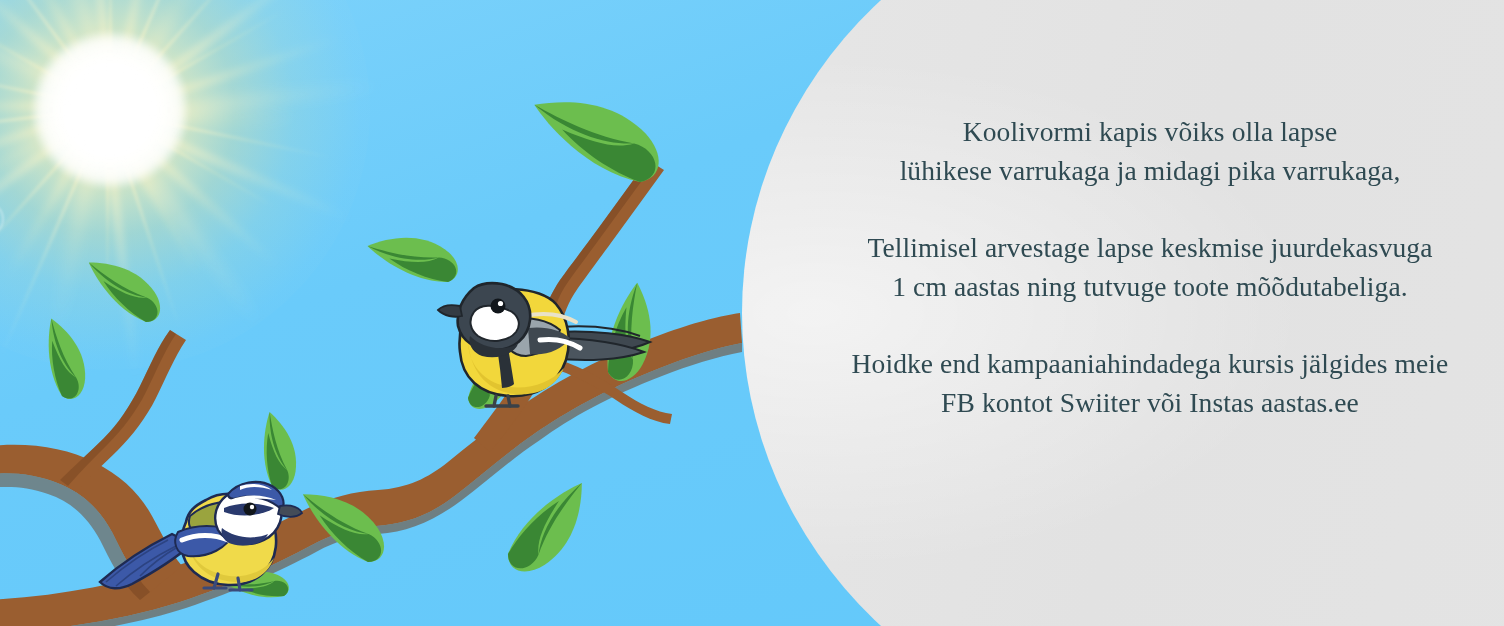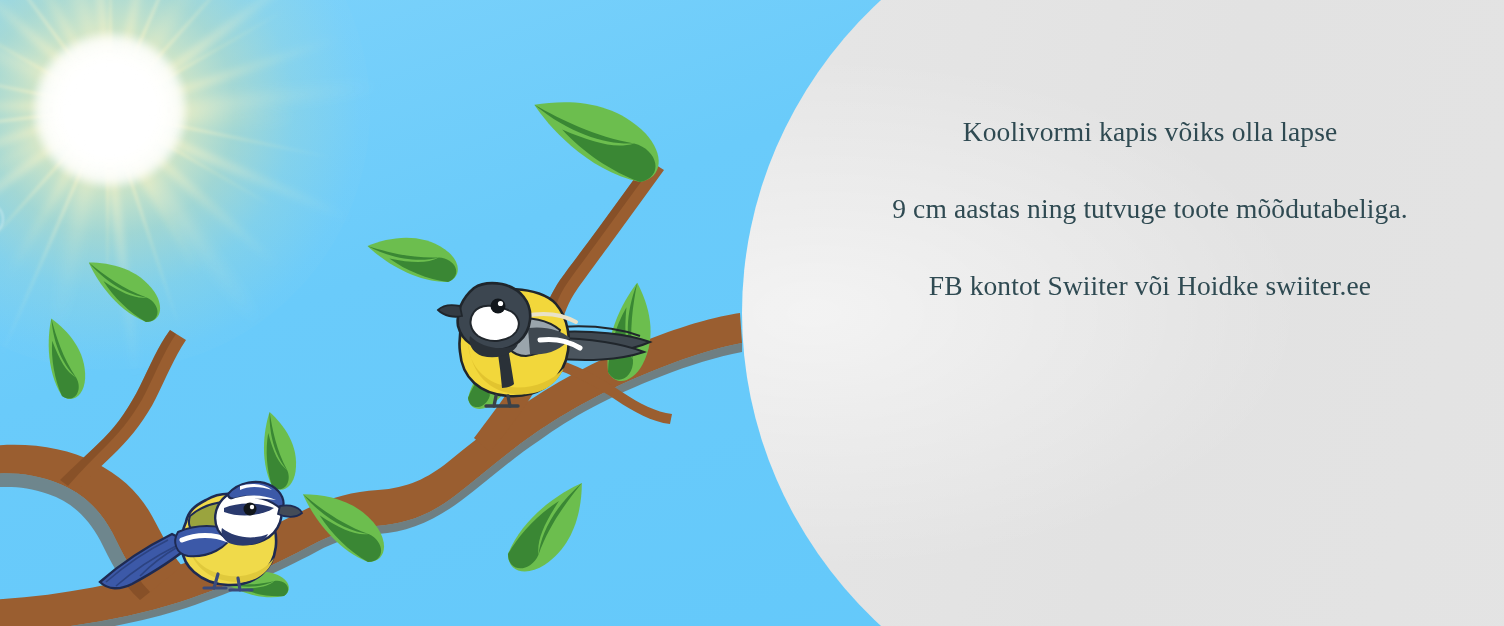--- a/index.html
+++ b/index.html
@@ -396,19 +396,22 @@
       <path d="M204 588 L 226 588 M 230 590 L 252 590" stroke="#3A4A7A" stroke-width="3.2" stroke-linecap="round"></path>
     </g>
   </svg>
 
   <div class="panel-clip">
     <div class="panel-shade"></div>
   </div>
 
   <div class="copy">
     <p>Koolivormi kapis võiks olla lapse</p>
+    <p>lühikese varrukaga ja midagi pika varrukaga,</p>
     <div class="gap"></div>
-    <p>9 cm aastas ning tutvuge toote mõõdutabeliga.</p>
+    <p>Tellimisel arvestage lapse keskmise juurdekasvuga</p>
+    <p>1 cm aastas ning tutvuge toote mõõdutabeliga.</p>
     <div class="gap"></div>
-    <p>FB kontot Swiiter või Hoidke swiiter.ee</p>
+    <p>Hoidke end kampaaniahindadega kursis jälgides meie</p>
+    <p>FB kontot Swiiter või Instas aastas.ee</p>
   </div>
 
 </div>
 
 </body></html>

